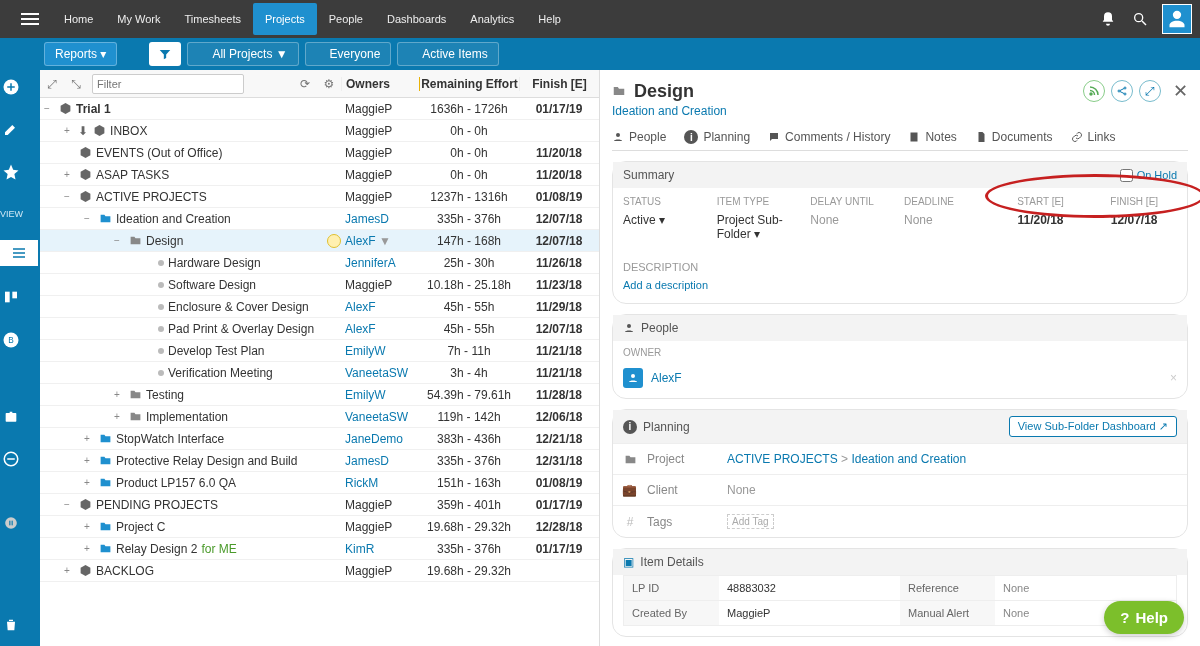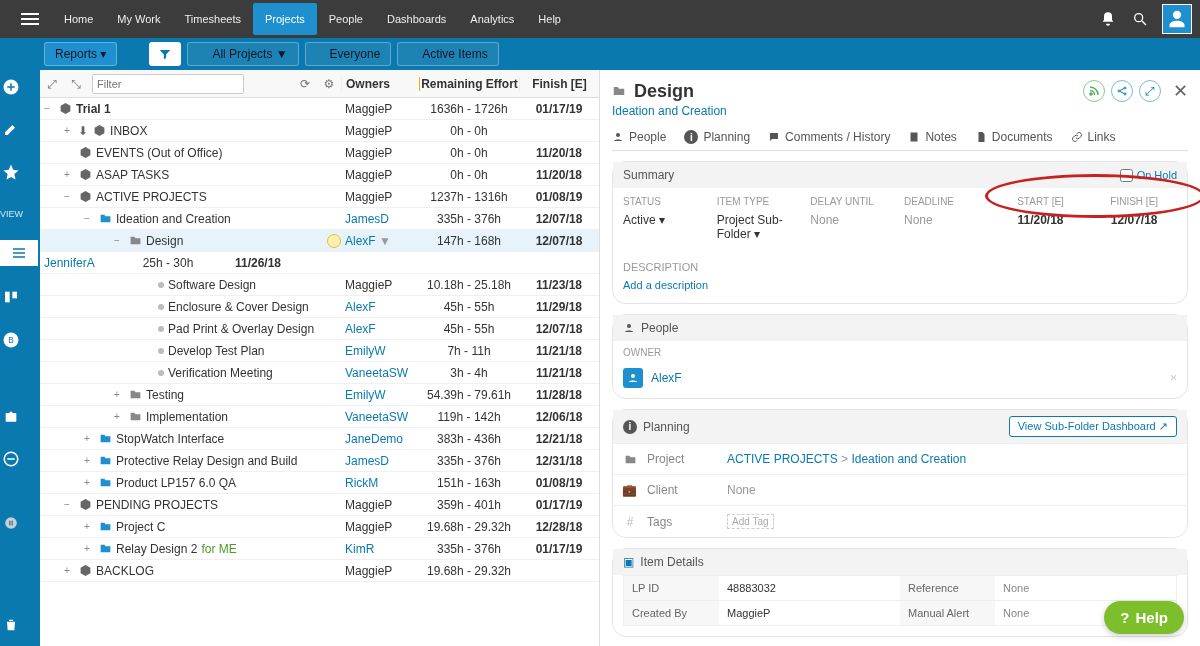--- a/index.html
+++ b/index.html
@@ -7,21 +7,21 @@
   .topnav { background: #3c3c3c; height: 38px; display: flex; align-items: center; padding: 0 8px; color: #fff; }
   .logo { width: 24px; height: 24px; margin: 0 10px; }
   .logo svg { fill: #fff; }
   .navitem { padding: 10px 12px; cursor: pointer; font-size: 11px; color:#eee; }
   .navitem.active { background: #1f90cf; color: #fff; border-radius: 2px; }
   .nav-spacer { flex: 1; }
   .navicon { width: 32px; height: 32px; display:flex; align-items:center; justify-content:center; cursor:pointer; }
   .avatar { width: 30px; height: 30px; background: #1f90cf; border:1px solid #fff; margin-left: 6px; display:flex; align-items:center; justify-content:center; }
   .avatar svg { fill: #fff; width:20px; height:20px; }
   .subnav { background: #0a79af; height: 32px; display: flex; align-items: center; padding: 0 8px; gap: 6px; }
-  .sub-btn { background: #1f90cf; color:#0f172a; padding:4px 10px; border-radius:3px; font-size:12px; cursor:pointer; border:1px solid rgba(255,255,255,0.3); }
+  .sub-btn { background: #1f90cf; color:#ffffff; padding:4px 10px; border-radius:3px; font-size:12px; cursor:pointer; border:1px solid rgba(255,255,255,0.3); }
   .sub-btn.light { background: rgba(255,255,255,0.08); padding-left: 24px; }
   .filter-icon-box { background:#fff; width:32px; height:24px; border-radius:3px; display:flex; align-items:center; justify-content:center; }
   .main { display:flex; height: calc(646px - 70px); }
   .leftrail { width: 40px; background:#0a79af; display:flex; flex-direction:column; align-items:flex-start; padding-top:6px; gap:21px; }
   .rail-icon { width:22px; height:22px; display:flex; align-items:center; justify-content:center; cursor:pointer; color:#fff; background:transparent; }
   .rail-icon.white-bg { background:#fff; color:#0a79af; width:38px; height:26px; }
   .rail-label { color:#cfe8f5; font-size:9px; margin-top:6px; }
   .tree-area { width: 560px; border-right:1px solid #ddd; display:flex; flex-direction:column; }
   .tree-toolbar { display:flex; align-items:center; border-bottom:1px solid #ddd; height:28px; background:#f8f8f8; }
   .tbtn { width:24px; height:24px; display:flex; align-items:center; justify-content:center; cursor:pointer; color:#777; }
@@ -307,20 +307,25 @@
             </span>
             <span>Design</span>
             <span style="flex:1"></span>
             <span class="yellow-badge"></span>
           </div>
           <div class="owner"><a>AlexF</a> <span style="color:#999">▼</span></div>
           <div class="effort">147h - 168h</div>
           <div class="finish">12/07/18</div>
         </div>
         <div class="row">
+          <div class="name indent4">
+            <span class="toggle"></span>
+            <span class="taskdot"></span>
+            <span>Hardware Design</span>
+          </div>
           <div class="owner"><a>JenniferA</a></div>
           <div class="effort">25h - 30h</div>
           <div class="finish">11/26/18</div>
         </div>
         <div class="row">
           <div class="name indent4">
             <span class="toggle"></span>
             <span class="taskdot"></span>
             <span>Software Design</span>
           </div>

